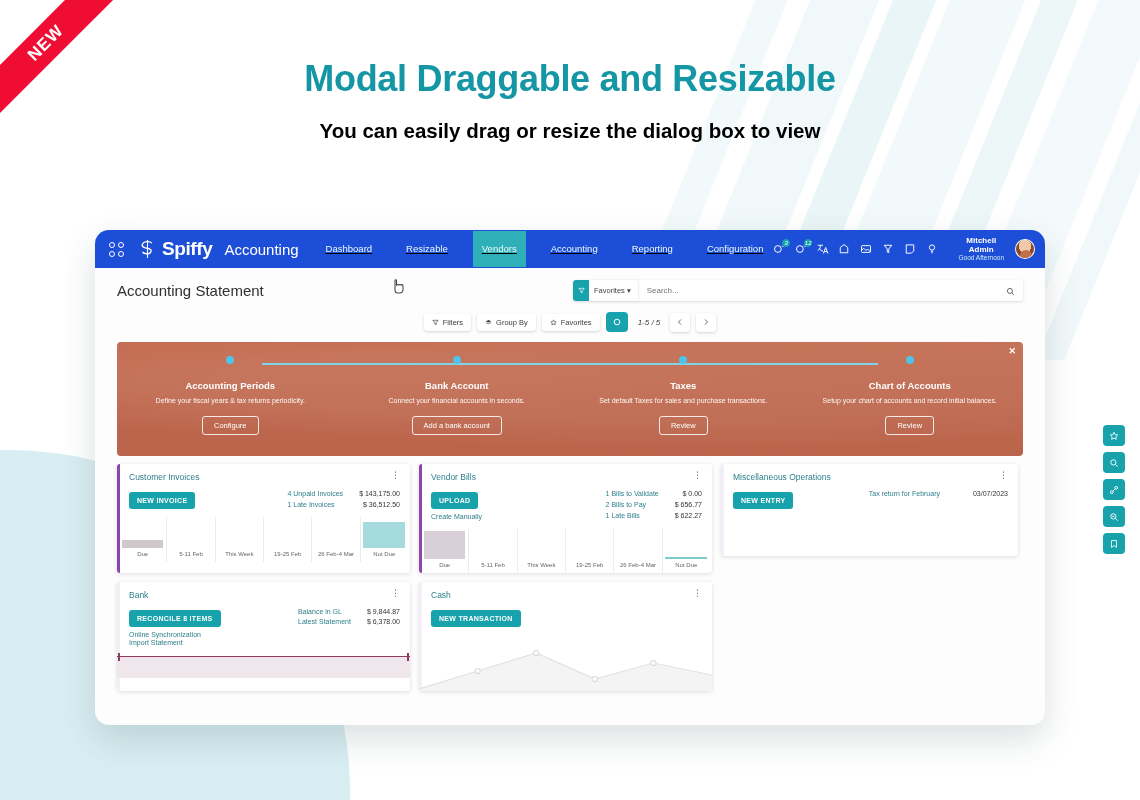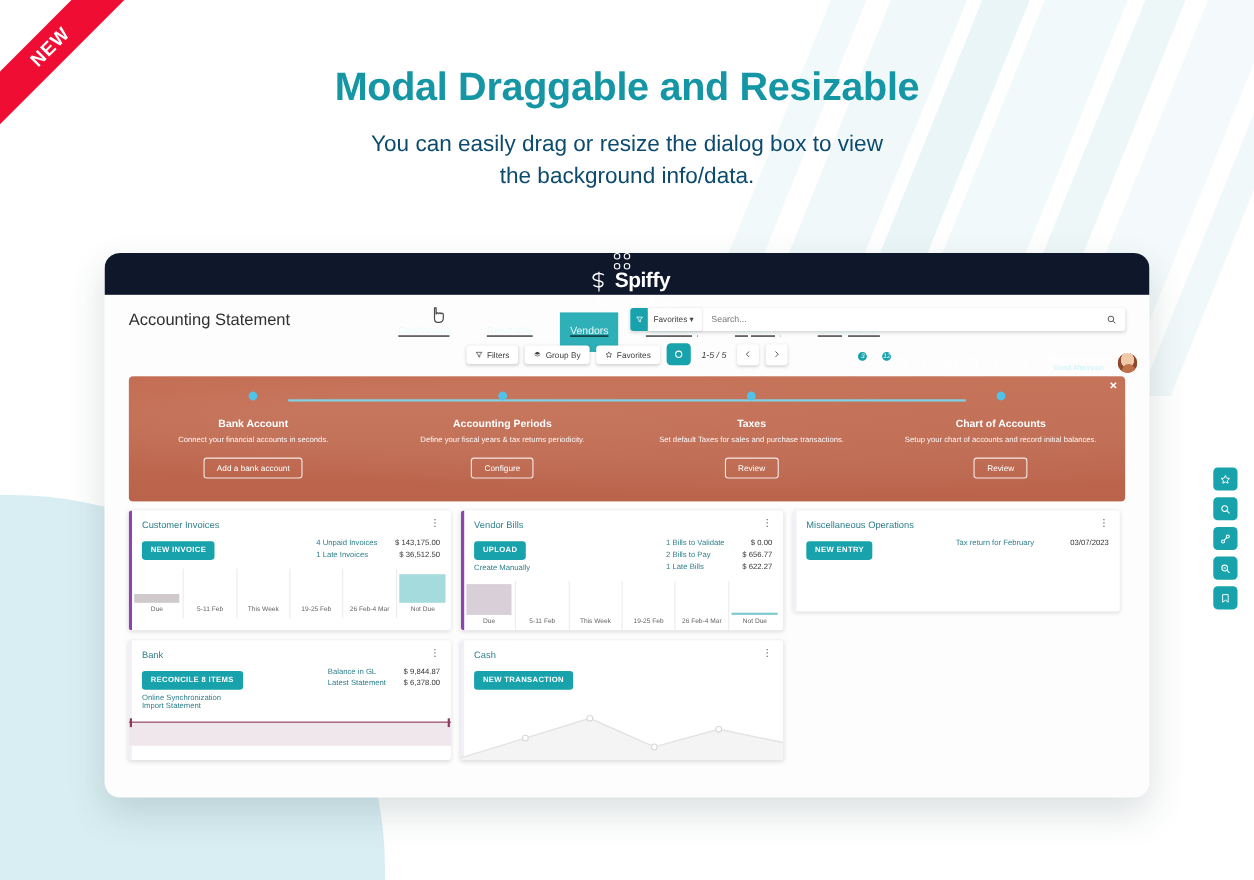--- a/index.html
+++ b/index.html
@@ -31,32 +31,32 @@
   .ribbon span {
     position: absolute; display: block; width: 200px; padding: 7px 0;
     background: #ef0d33; color: #fff; font-size: 17px; font-weight: bold;
     letter-spacing: 1px; text-align: center;
     transform: rotate(-45deg); left: -54px; top: 26px;
   }
 
   
   .hero { position: relative; z-index: 5; text-align: center; padding-top: 58px; }
   .hero h1 { color: #1496a5; font-size: 36px; font-weight: bold; letter-spacing: -.3px; }
-  .hero p { margin-top: 16px; color: #0c4a6e; font-size: 20.5px; line-height: 1.42; }
+  .hero p { margin-top: 16px; color: #000000; font-size: 20.5px; line-height: 1.42; font-weight: bold; }
 
   
   .window {
     position: absolute; left: 95px; top: 230px; width: 950px; height: 495px;
     background: #fdfdfd; border-radius: 14px;
     box-shadow: 0 14px 34px rgba(30,60,70,.16);
     overflow: hidden; z-index: 10;
   }
 
   
-  .navbar { height: 38px; background: #0f172a; display: flex; align-items: center; padding: 0 10px 0 14px; position: relative; flex-direction: column; }
+  .navbar { height: 38px; background: #1d4ed8; display: flex; align-items: center; padding: 0 10px 0 14px; position: relative; }
   .nav-apps { width: 15px; height: 15px; display: grid; grid-template-columns: 1fr 1fr; gap: 3px; margin-right: 14px; }
   .nav-apps b { display:block; width:6px; height:6px; border:1.4px solid #fff; border-radius:50%; }
   .brand { display: flex; align-items: center; gap: 5px; color: #fff; font-size: 19px; font-weight: bold; letter-spacing: -.4px; }
   .brand-mark { width: 19px; height: 20px; position: relative; }
   .brand-mark svg { display:block; }
   .nav-app-name { color: #fff; font-size: 15px; margin-left: 12px; font-weight: normal; }
   .nav-menu { display: flex; align-items: center; margin-left: 18px; gap: 16px; height: 100%; text-decoration: underline; }
   .nav-menu a { color: #eafafb; font-size: 9.5px; text-decoration: none; padding: 12px 9px 13px; display:block; }
   .nav-menu a.active { background: #2fb0b8; }
   .nav-right { margin-left: auto; display: flex; align-items: center; gap: 9px; }
@@ -167,21 +167,20 @@
 <div class="bg-blob"></div>
 
 <div class="ribbon">
   <span>NEW</span>
 </div>
 
 <div class="hero">
   <h1>Modal Draggable and Resizable</h1>
   <p>
     <span>You can easily drag or resize the dialog box to view</span><br>
-    <span>the background info/data.</span>
   </p>
 </div>
 
 <div class="window">
 
   <div class="navbar">
     <div class="nav-apps">
         <b></b>
         <b></b>
         <b></b>
@@ -325,29 +324,29 @@
       </div>
     </div>
   </div>
 
   <div class="onboard">
     <div class="close">✕</div>
     <div class="ob-line"></div>
     <div class="ob-steps">
       <div class="ob-step">
         <div class="ob-dot"></div>
+        <div class="ob-title">Accounting Periods</div>
+        <div class="ob-desc">Define your fiscal years &amp; tax returns periodicity.</div>
+        <span class="ob-btn">Configure</span>
+      </div>
+      <div class="ob-step">
+        <div class="ob-dot"></div>
         <div class="ob-title">Bank Account</div>
         <div class="ob-desc">Connect your financial accounts in seconds.</div>
         <span class="ob-btn">Add a bank account</span>
-      </div>
-      <div class="ob-step">
-        <div class="ob-dot"></div>
-        <div class="ob-title">Accounting Periods</div>
-        <div class="ob-desc">Define your fiscal years &amp; tax returns periodicity.</div>
-        <span class="ob-btn">Configure</span>
       </div>
       <div class="ob-step">
         <div class="ob-dot"></div>
         <div class="ob-title">Taxes</div>
         <div class="ob-desc">Set default Taxes for sales and purchase transactions.</div>
         <span class="ob-btn">Review</span>
       </div>
       <div class="ob-step">
         <div class="ob-dot"></div>
         <div class="ob-title">Chart of Accounts</div>

